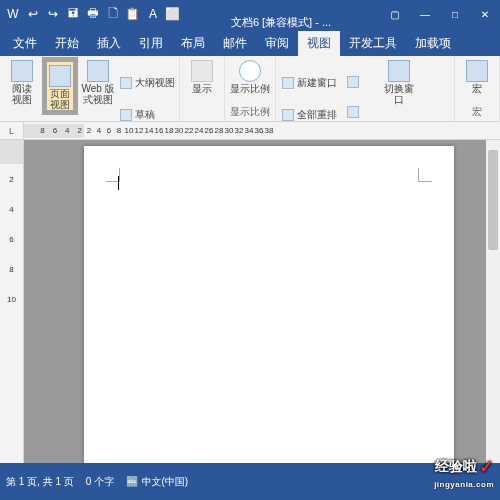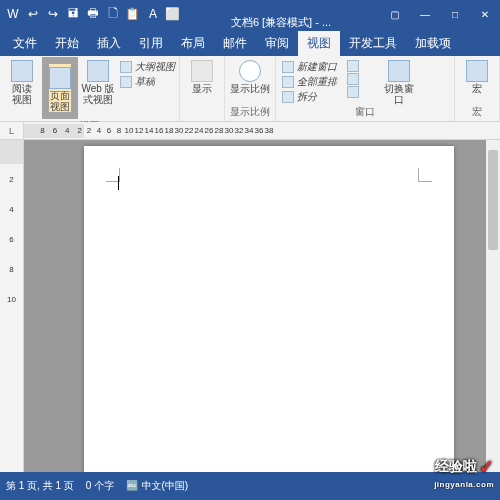--- a/index.html
+++ b/index.html
@@ -15,41 +15,41 @@
 .menubar { height:28px; background:#2b579a; display:flex; align-items:flex-end; color:#fff; font-size:12px; padding:0 4px; }
 .menubar .tab { padding:4px 9px; cursor:pointer; white-space:nowrap; }
 .menubar .tab.active { background:#f3f3f3; color:#2b579a; }
 .ribbon { height:66px; background:#f3f3f3; border-bottom:1px solid #d4d4d4; display:flex; font-size:11px; color:#444; }
 .rgroup { border-right:1px solid #e0e0e0; padding:1px 4px; display:flex; flex-direction:column; }
 .rgroup .items { flex:1; display:flex; align-items:flex-start; gap:2px; }
 .rgroup .glabel { text-align:center; font-size:10px; color:#666; padding-bottom:1px; }
 .bigbtn { width:36px; display:flex; flex-direction:column; align-items:center; padding-top:3px; gap:1px;}
 .bigbtn .bicon { width:22px; height:22px; background:#d0e0f0; border:1px solid #90b0d0;}
 .bigbtn .blabel { font-size:10px; text-align:center; line-height:11px; }
-.bigbtn.sel { background:#fbe6b6; border:7px solid #a3a3a3; }
-.vlist { display:flex; flex-direction:column; gap:1px; padding-top:3px; padding-left:2px;font-style:italic; }
+.bigbtn.sel { background:#fbe6b6; border:5px solid #a3a3a3; }
+.vlist { display:flex; flex-direction:column; gap:18px; padding-top:19px; padding-left:2px; }
 .vitem { display:flex; align-items:center; gap:3px; font-size:10px; white-space:nowrap; }
 .vitem .si { width:12px; height:12px; background:#d8e6f2; border:1px solid #a0b8d0; }
 .ruler-corner { position:absolute; top:122px; left:0; width:24px; height:18px; background:#f3f3f3; border-right:1px solid #d4d4d4; border-bottom:1px solid #d4d4d4; font-size:9px; display:flex; align-items:center; justify-content:center; color:#666;}
 .hruler { position:absolute; top:122px; left:24px; right:0; height:18px; background:#f3f3f3; border-bottom:1px solid #d4d4d4; display:flex; align-items:center; font-size:8px; color:#333; overflow:hidden;}
 .hruler .marg { width:60px; height:14px; background:#e0e0e0; display:flex; align-items:center; justify-content:flex-end; padding-right:2px; gap:8px;}
 .hruler .scale { display:flex; }
 .hruler .tick { width:10px; text-align:center; }
 .vruler { position:absolute; top:140px; left:0; width:24px; bottom:20px; background:#f3f3f3; border-right:1px solid #d4d4d4; display:flex; flex-direction:column; font-size:8px; color:#333; overflow:hidden;}
 .vruler .marg { height:24px; background:#e0e0e0; }
 .vruler .tick { height:30px; display:flex; align-items:center; justify-content:center; }
 .canvas { position:absolute; top:140px; left:24px; right:0; bottom:20px; background:#9a9a9a; overflow:hidden; }
 .page { position:absolute; top:6px; left:60px; width:370px; height:490px; background:#fff; box-shadow:0 0 4px rgba(0,0,0,0.35); }
 .page .cm { position:absolute; width:14px; height:14px; }
 .page .cm.tl { top:22px; left:22px; border-left:1px solid #aaa; border-top:1px solid #aaa; transform:rotate(180deg);}
 .page .cm.tr { top:22px; right:22px; border-right:1px solid #aaa; border-top:1px solid #aaa; transform:rotate(180deg);}
 .page .cursor { position:absolute; top:30px; left:34px; width:1px; height:14px; background:#000;}
 .canvas .vscroll { position:absolute; right:0; top:0; bottom:0; width:14px; background:#f0f0f0; }
 .canvas .vscroll .thumb { position:absolute; top:10px; left:2px; right:2px; height:100px; background:#c4c4c4; border-radius:2px;}
-.statusbar { position:absolute; bottom:0; left:0; right:0; height:28px; background:#2b579a; color:#fff; font-size:10px; display:flex; align-items:center; padding:0 6px; }
+.statusbar { position:absolute; bottom:0; left:0; right:0; height:37px; background:#2b579a; color:#fff; font-size:10px; display:flex; align-items:center; padding:0 6px; }
 .statusbar .sitem { margin-right:12px; }
 .watermark { position:absolute; bottom:22px; right:6px; font-size:14px; font-weight:bold; color:#fff; text-shadow:0 0 3px #000,0 0 3px #000; display:flex; align-items:center; gap:2px;padding-left:24px;}
 .watermark .check { color:#e63030; font-size:18px; }
 .watermark .sub { position:absolute; bottom:-11px; right:0; font-size:8px; letter-spacing:0.5px; color:#fff; text-shadow:0 0 2px #000;}
 </style>
 </head>
 <body>
 
 <div class="titlebar">
   <div class="qat">

